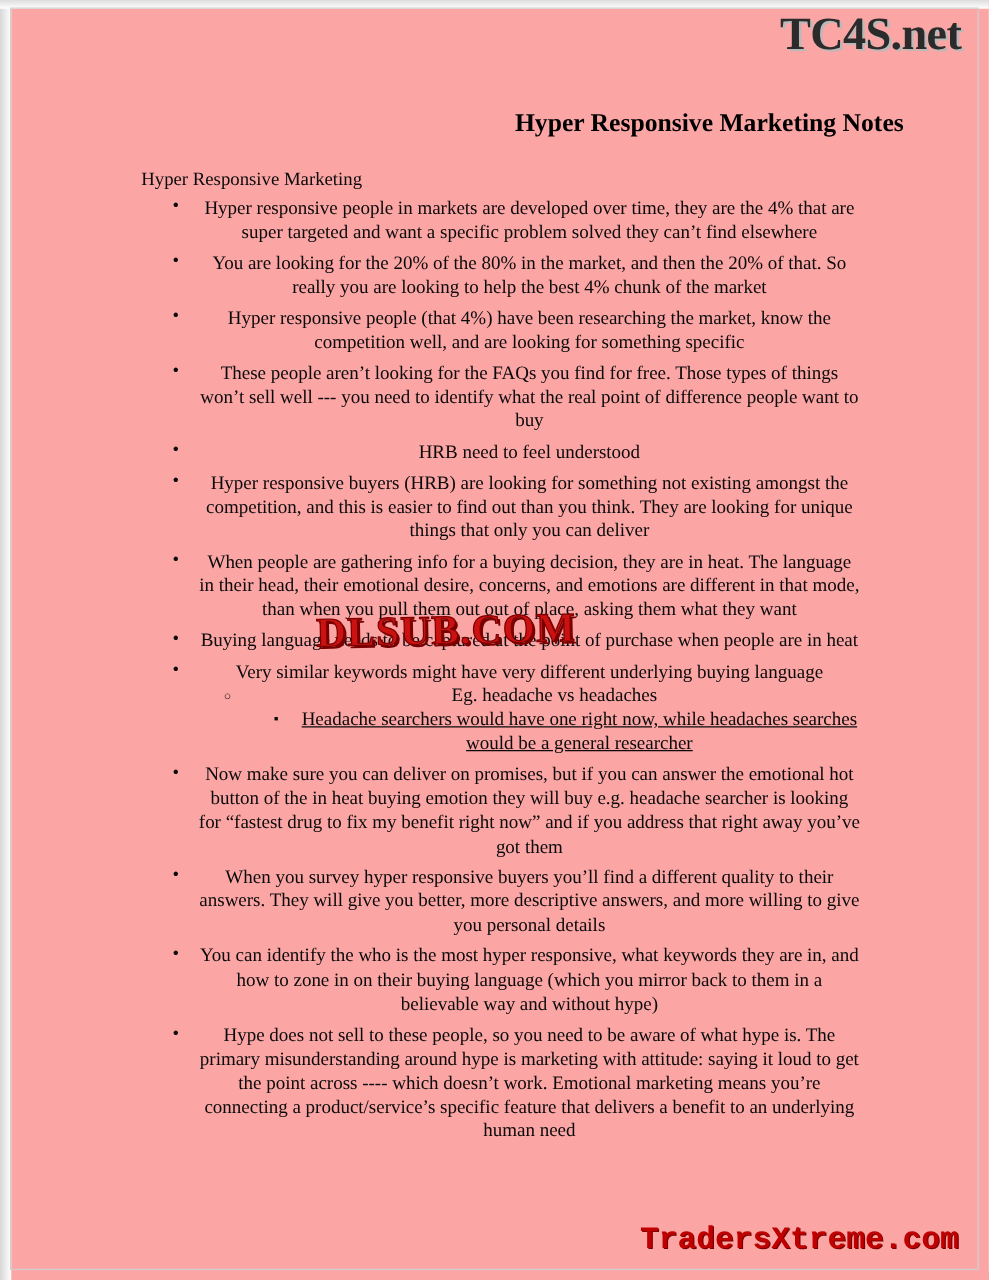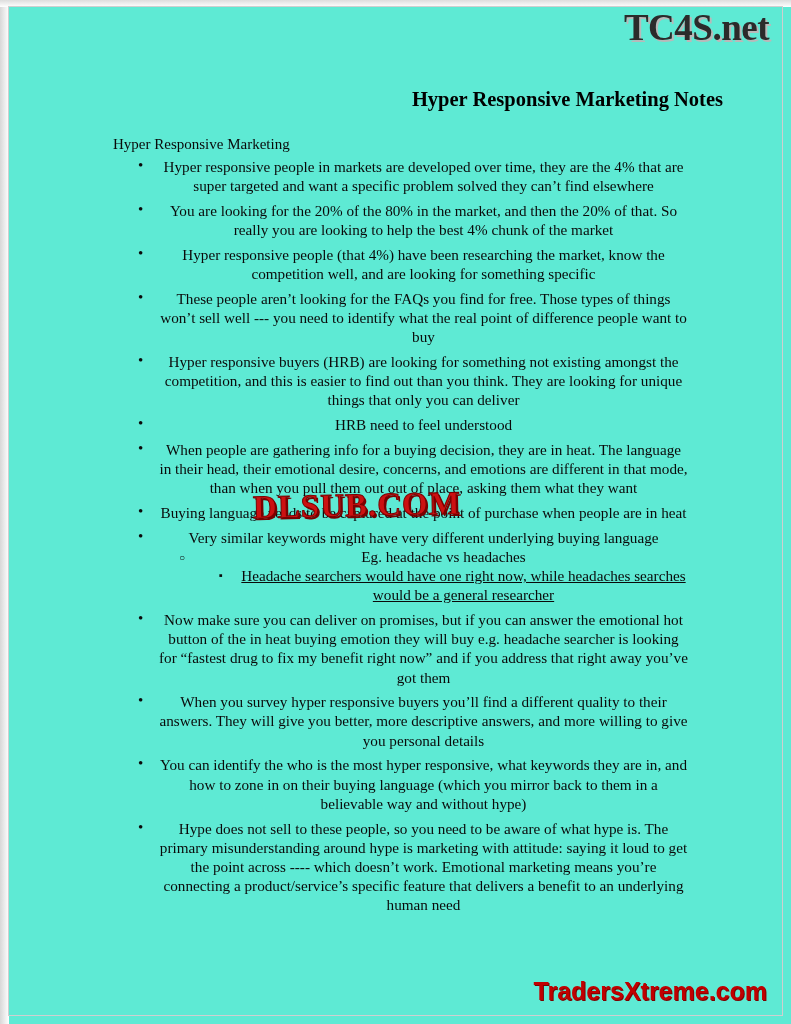--- a/index.html
+++ b/index.html
@@ -10,21 +10,21 @@
     width: 791px;
     height: 1024px;
     background: #ffffff;
     font-family: "Liberation Serif", serif;
     overflow: hidden;
   }
   .page {
     position: relative;
     width: 791px;
     height: 1024px;
-    background: #5eead4;
+    background: #fca5a5;
     box-sizing: border-box;
   }
   
   .page-border {
     position: absolute;
     left: 8px;
     top: 6px;
     width: 775px;
     height: 1010px;
     border: 1px solid #cfcfcf;
@@ -60,21 +60,21 @@
     color: #2b2b2b;
     text-shadow: 2px 2px 0 #b9b9b9;
     white-space: nowrap;
   }
 
   
   .brand-bottom {
     position: absolute;
     right: 24px;
     bottom: 18px;
-    font-family: Liberation Sans, sans-serif;
+    font-family: Liberation Mono, monospace;
     font-weight: bold;
     font-size: 25px;
     color: #c00000;
     text-shadow: 1px 1px 0 #7d0000;
     white-space: nowrap;
     margin-top: 20px;
   }
 
   
   .stamp {
@@ -185,22 +185,22 @@
 
   <div class="doc-title">Hyper Responsive Marketing Notes</div>
 
   <div class="content">
     <p class="lead">Hyper Responsive Marketing</p>
     <ul class="level1">
       <li>Hyper responsive people in markets are developed over time, they are the 4% that are super targeted and want a specific problem solved they can’t find elsewhere</li>
       <li>You are looking for the 20% of the 80% in the market, and then the 20% of that. So really you are looking to help the best 4% chunk of the market</li>
       <li>Hyper responsive people (that 4%) have been researching the market, know the competition well, and are looking for something specific</li>
       <li>These people aren’t looking for the FAQs you find for free. Those types of things won’t sell well --- you need to identify what the real point of difference people want to buy</li>
+      <li>HRB need to feel understood</li>
       <li>Hyper responsive buyers (HRB) are looking for something not existing amongst the competition, and this is easier to find out than you think. They are looking for unique things that only you can deliver</li>
-      <li>HRB need to feel understood</li>
       <li>When people are gathering info for a buying decision, they are in heat. The language in their head, their emotional desire, concerns, and emotions are different in that mode, than when you pull them out out of place, asking them what they want</li>
       <li>Buying language needs to be captured at the point of purchase when people are in heat</li>
       <li>
         <span>Very similar keywords might have very different underlying buying language</span>
         <ul class="level2 sub-wrap">
           <li>
             <span>Eg. headache vs headaches</span>
             <ul class="level3">
               <li>Headache searchers would have one right now, while headaches searches would be a general researcher</li>
             </ul>

